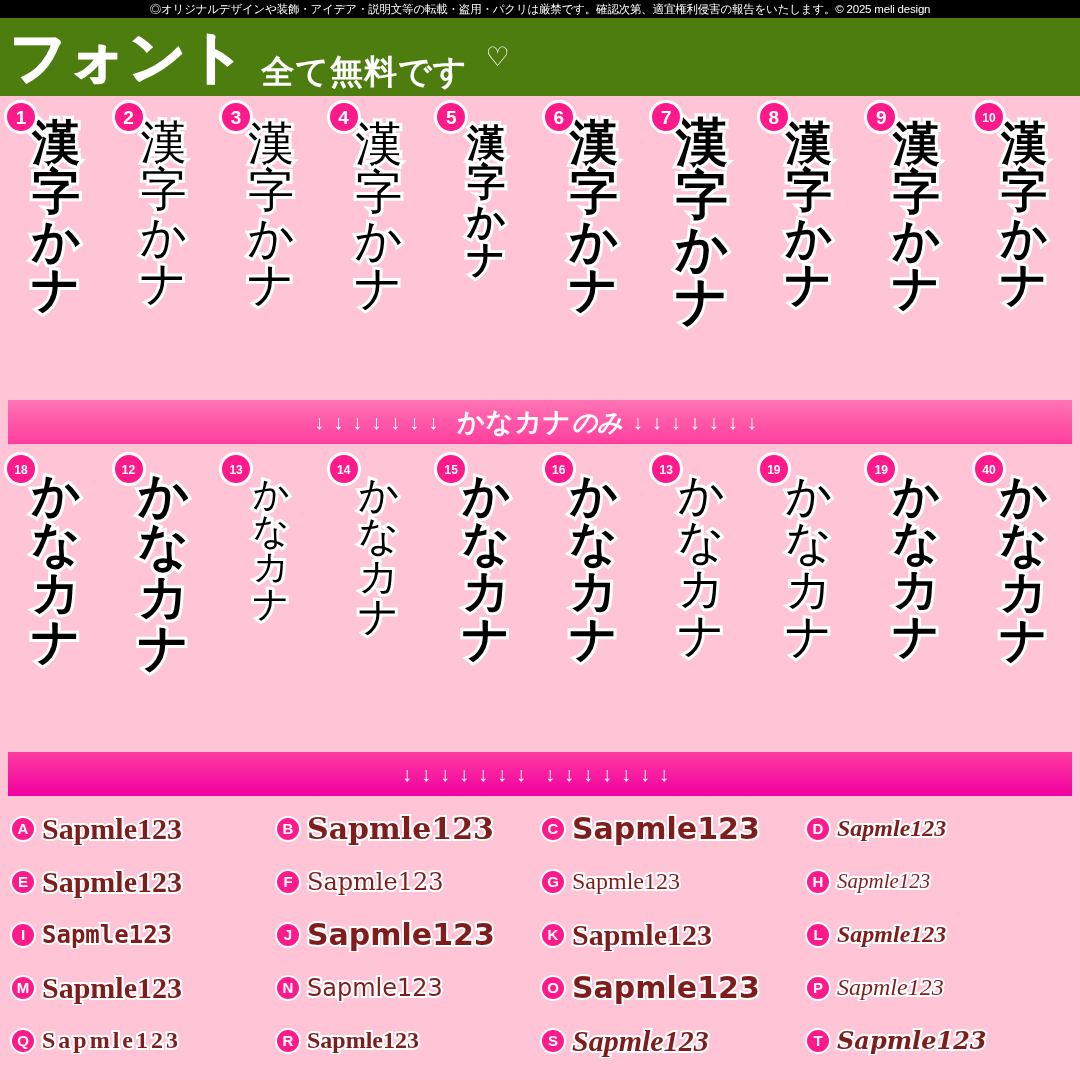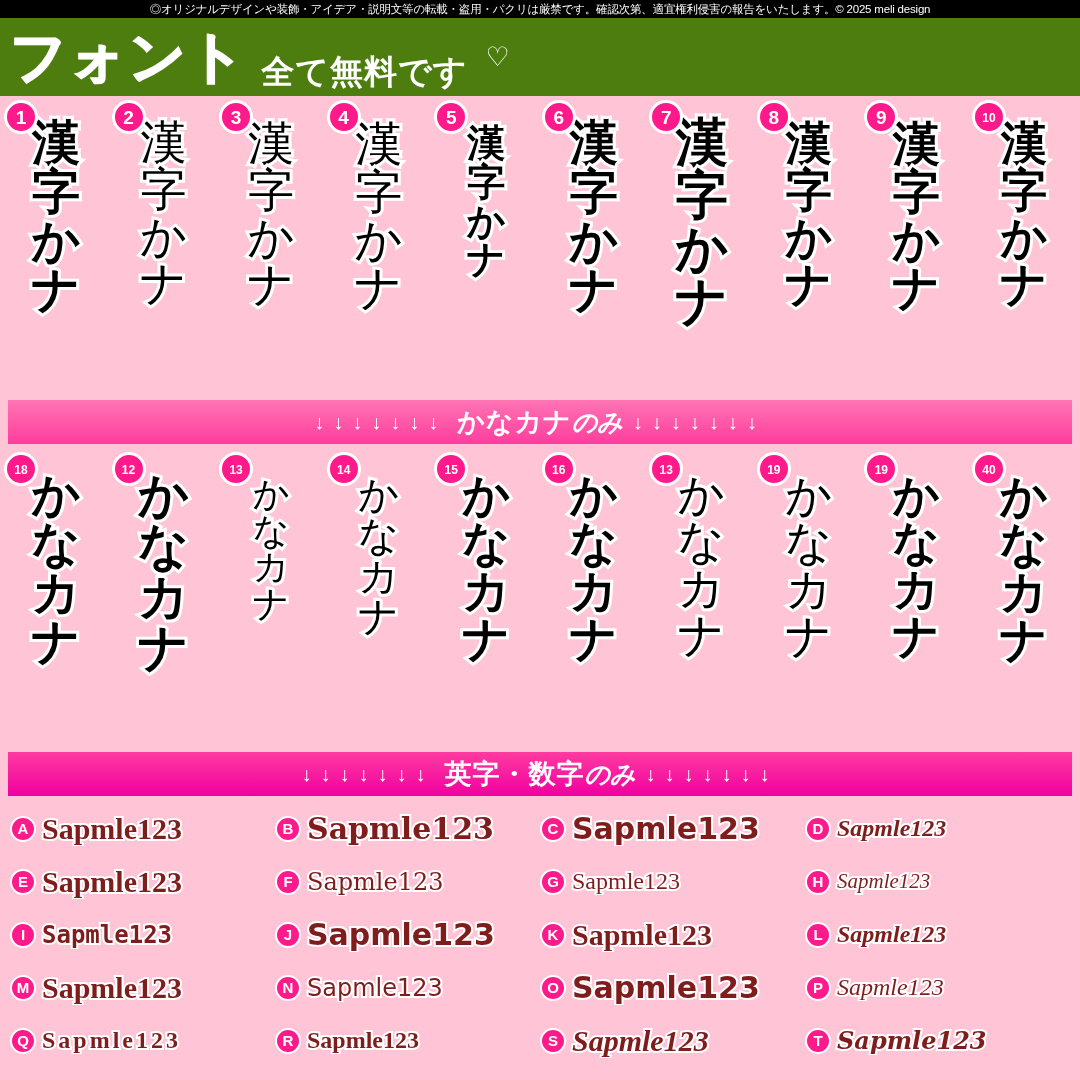--- a/index.html
+++ b/index.html
@@ -412,21 +412,20 @@
       <span>な</span>
       <span>カ</span>
       <span>ナ</span>
     </div>
   </div>
 
 </div>
 
 <div class="banner magenta">
   <span class="arrows">↓↓↓↓↓↓↓</span>
-  <span class="btext"><span>英字・数字</span><small>のみ</small></span>
   <span class="arrows">↓↓↓↓↓↓↓</span>
 </div>
 
 <div class="alpha-area">
 
   <div class="alpha-row">
     <div class="alpha-cell">
       <div class="alpha-badge">A</div>
       <div class="alpha-text ser">Sapmle123</div>
     </div>

